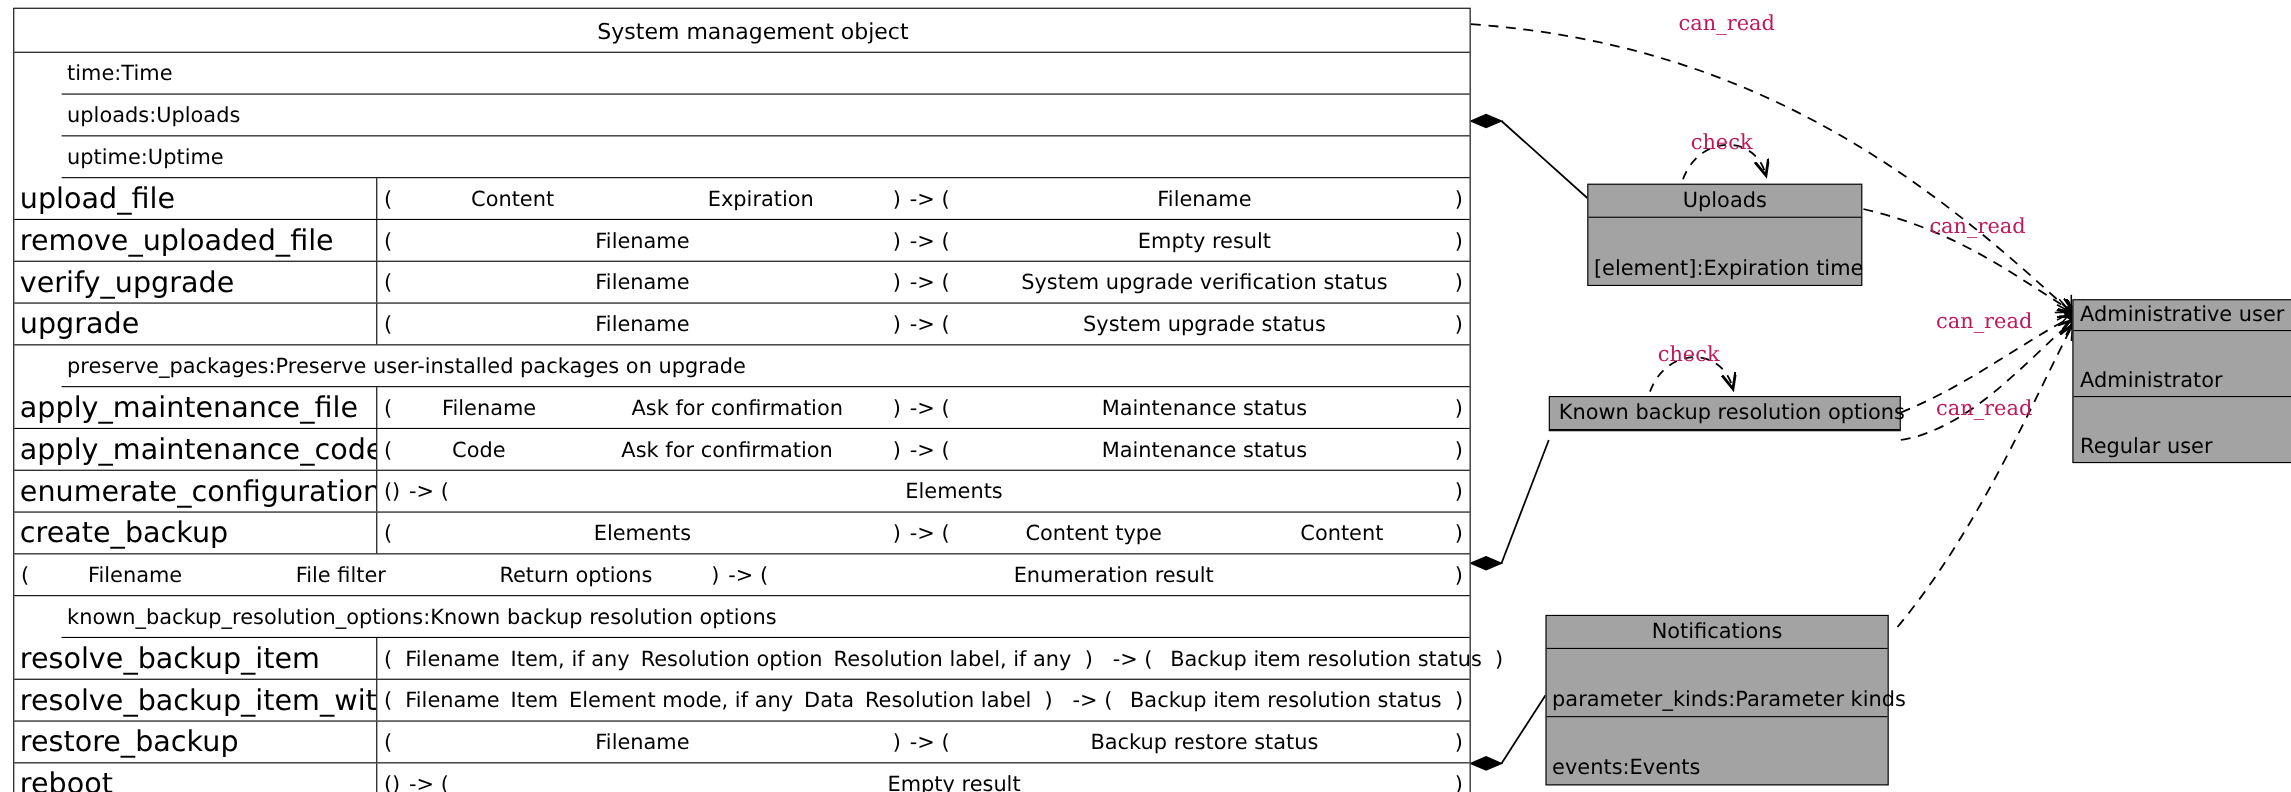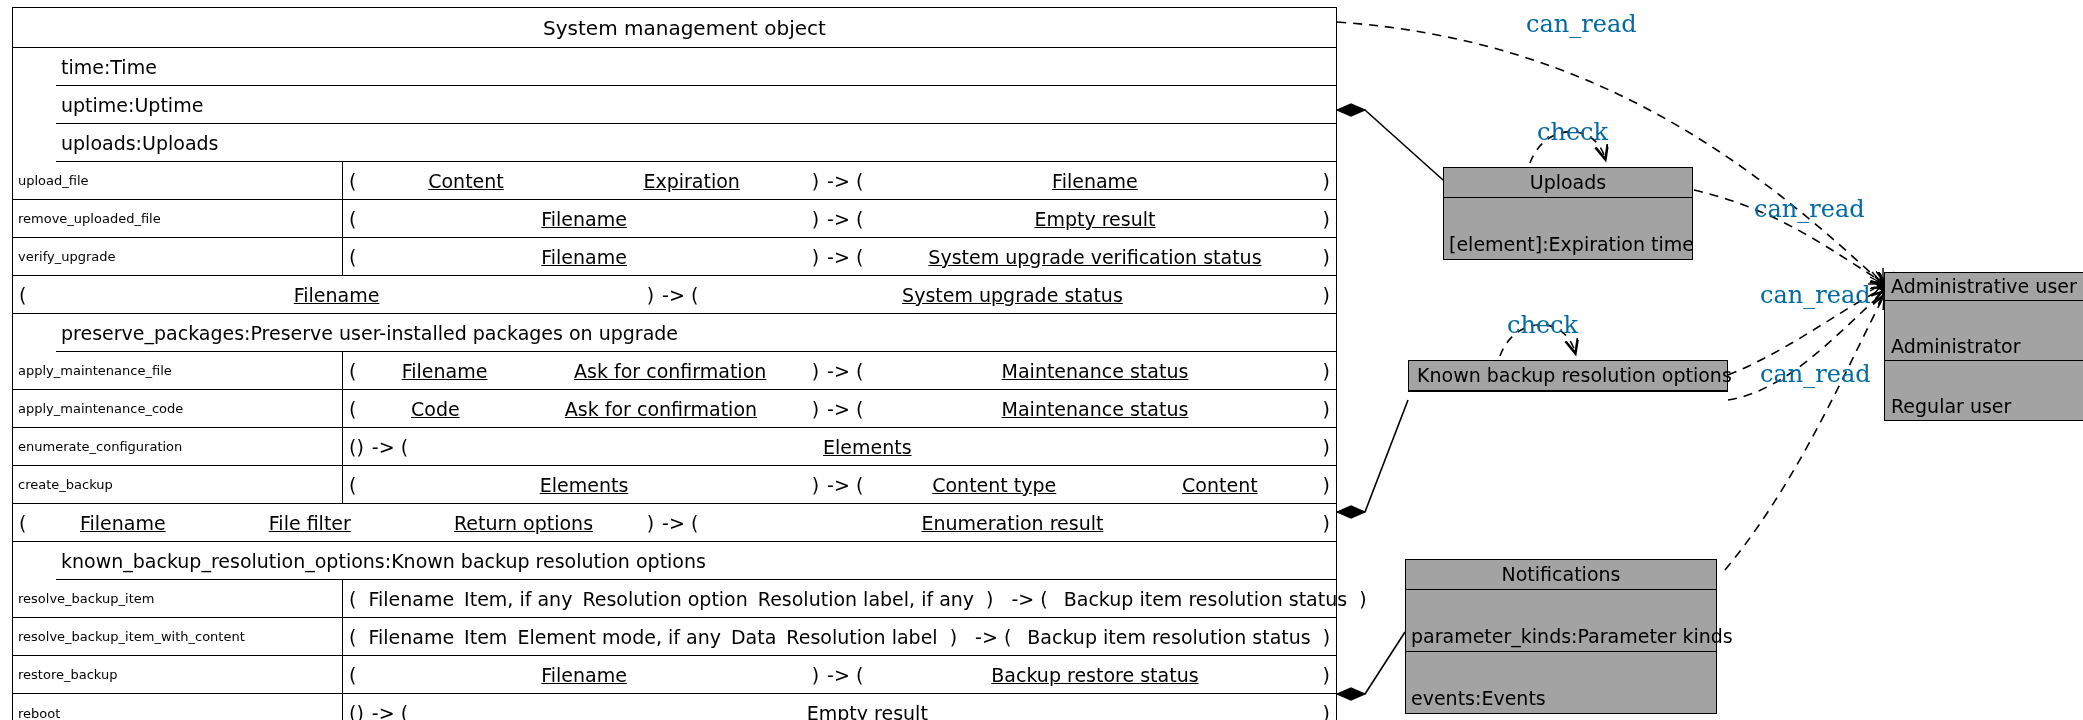--- a/index.html
+++ b/index.html
@@ -55,42 +55,41 @@
   }
 
   .op-row { min-height: 38px; }
   .op-name {
     width: 330px;
     min-width: 330px;
     border-right: 1.5px solid #000000;
     display: flex;
     align-items: center;
     padding-left: 5px;
-    font-size: 13px;
+    font-size: 26px;
     box-sizing: border-box;
     white-space: nowrap;
     overflow: hidden;
   }
   .op-sig {
     flex: 1;
     display: flex;
     align-items: center;
     font-size: 19px;
     box-sizing: border-box;
     padding: 0 4px;
     white-space: nowrap;
   }
   
   .sig-open, .sig-close { padding: 0 2px; }
   .sig-params, .sig-results {
     display: flex;
     flex: 1;
     justify-content: space-around;
     align-items: center;
-    text-decoration: underline;
   }
   .sig-arrow { padding: 0 6px; white-space: nowrap; }
 
   
   .op-sig.compact {
     justify-content: center;
     gap: 10px;
   }
   .op-sig.compact .tok { white-space: nowrap; }
 
@@ -121,22 +120,22 @@
     text-align: left;
     padding: 2px 6px 3px 6px;
     font-size: 19px;
   }
   #user-class .side-attr { font-size: 19px; padding: 2px 6px 3px 6px; }
 
   
   .edge-label {
     position: absolute;
     font-family: "DejaVu Serif", "Liberation Serif", serif;
-    font-size: 24px;
-    color: #0369a1;
+    font-size: 19px;
+    color: #be185d;
     white-space: nowrap;
   }
 
   svg.overlay {
     position: absolute;
     left: 0; top: 0;
     width: 2083px;
     height: 720px;
     pointer-events: none;
   }
@@ -195,25 +194,25 @@
   <div class="uml-box" id="main-class">
 
     <div class="row title-row">
       <span>System management object</span>
     </div>
 
     <div class="row attr-row">
       <span>time:Time</span>
     </div>
     <div class="row attr-row">
+      <span>uploads:Uploads</span>
+    </div>
+    <div class="row attr-row">
       <span>uptime:Uptime</span>
     </div>
-    <div class="row attr-row">
-      <span>uploads:Uploads</span>
-    </div>
 
     <div id="members-host">
         <div class="row op-row">
           <div class="op-name">upload_file</div>
           <div class="op-sig">
             <span class="sig-open">(</span>
             <span class="sig-params">
               <span class="tok">Content</span>
               <span class="tok">Expiration</span>
             </span>
@@ -249,20 +248,21 @@
             </span>
             <span class="sig-close">)</span>
             <span class="sig-arrow">-&gt; (</span>
             <span class="sig-results">
               <span class="tok">System upgrade verification status</span>
             </span>
             <span class="sig-close">)</span>
           </div>
         </div>
         <div class="row op-row">
+          <div class="op-name">upgrade</div>
           <div class="op-sig">
             <span class="sig-open">(</span>
             <span class="sig-params">
               <span class="tok">Filename</span>
             </span>
             <span class="sig-close">)</span>
             <span class="sig-arrow">-&gt; (</span>
             <span class="sig-results">
               <span class="tok">System upgrade status</span>
             </span>

